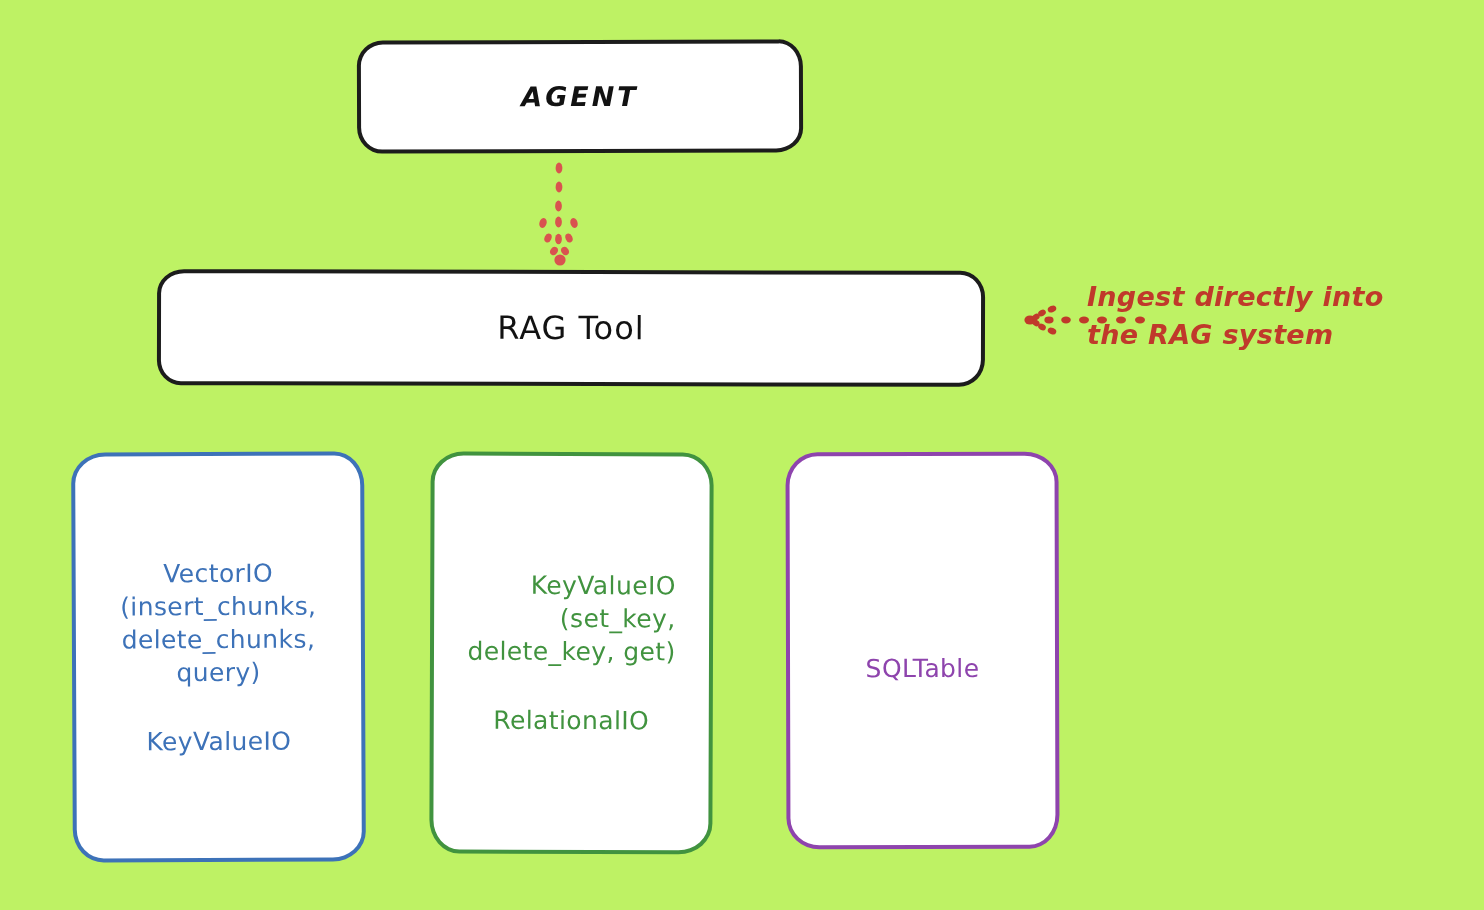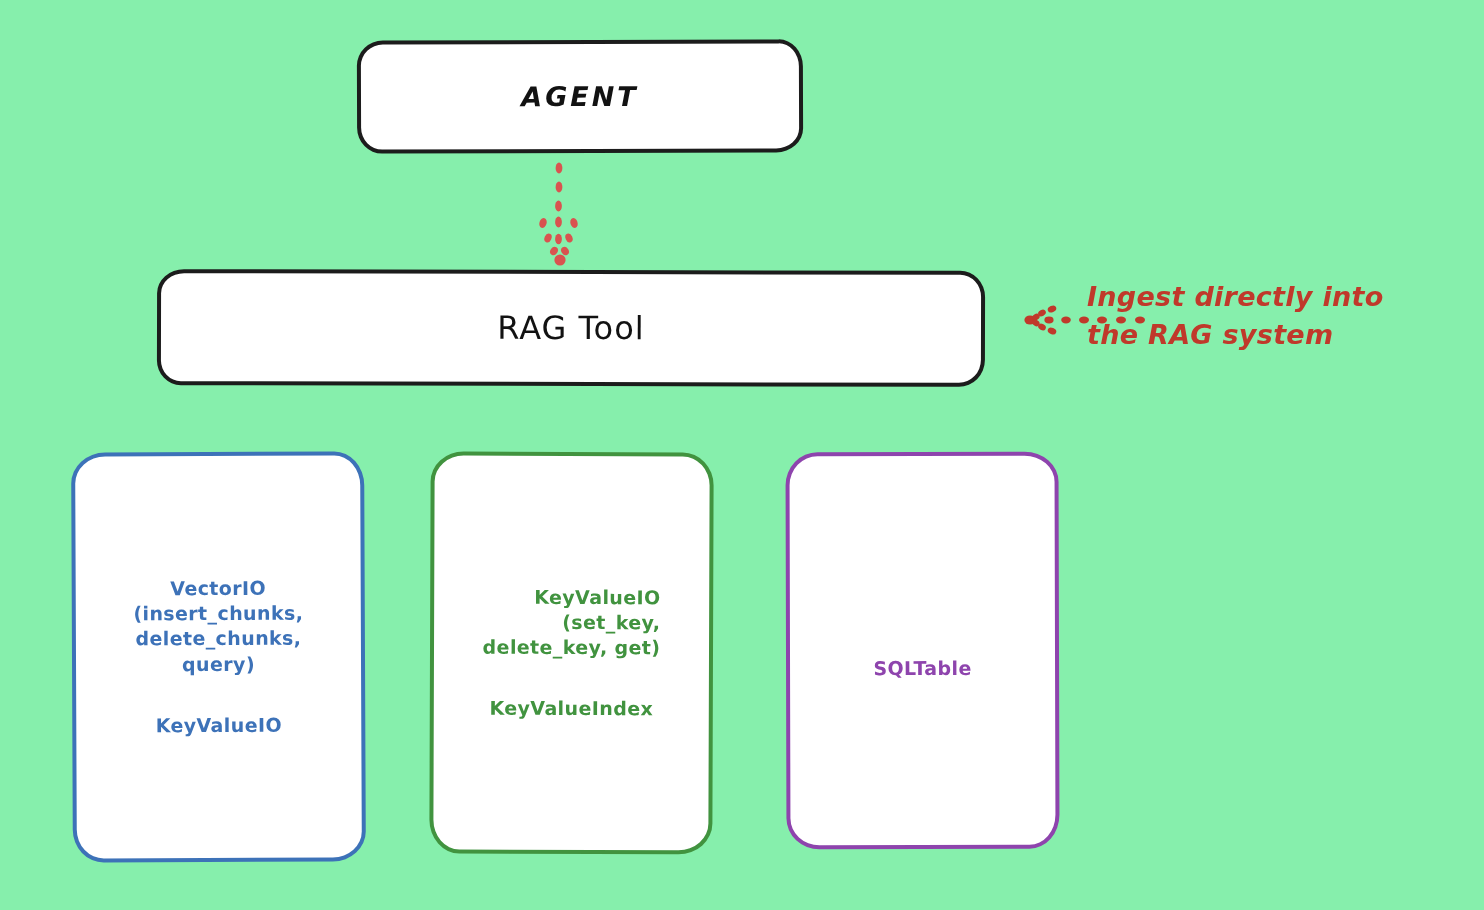--- a/index.html
+++ b/index.html
@@ -8,21 +8,21 @@
     padding: 0;
     background: #ffffff;
   }
   body {
     font-family: "DejaVu Sans", sans-serif;
   }
   #canvas {
     position: relative;
     width: 1484px;
     height: 910px;
-    background: #86efac;
+    background: #bef264;
     overflow: hidden;
   }
   .node {
     position: absolute;
     box-sizing: border-box;
     background: #ffffff;
     display: flex;
     flex-direction: column;
     align-items: center;
     justify-content: center;
@@ -86,23 +86,23 @@
     color: #121212;
     letter-spacing: 3px;
   }
   .node-ragtool .node-title {
     font-size: 32px;
     color: #121212;
     letter-spacing: 1px;
   }
 
   .io-block, .index-block {
-    font-size: 19px;
+    font-size: 25px;
     line-height: 1.32;
-    font-weight: 700;
+    font-weight: 400;
     letter-spacing: 0.4px;
     white-space: pre-line;
   }
   .index-block {
     margin-top: 36px;
   }
   .node-vector .io-block, .node-vector .index-block { color: #3d72b8; }
   .node-keyvalue .io-block, .node-keyvalue .index-block { color: #41933f; text-align: right; }
   .node-relational .io-block, .node-relational .index-block { color: #8e44ad; }
 
@@ -184,20 +184,20 @@
 (insert_chunks,
 delete_chunks,
 query)</div>
     <div class="index-block">KeyValueIO</div>
   </div>
 
   <div class="node node-keyvalue">
     <div class="io-block">KeyValueIO
 (set_key,
 delete_key, get)</div>
-    <div class="index-block">KeyValueIndex</div>
+    <div class="index-block">RelationalIO</div>
   </div>
 
   <div class="node node-relational">
     <div class="index-block">SQLTable</div>
   </div>
 
 </div>
 
 </body></html>

